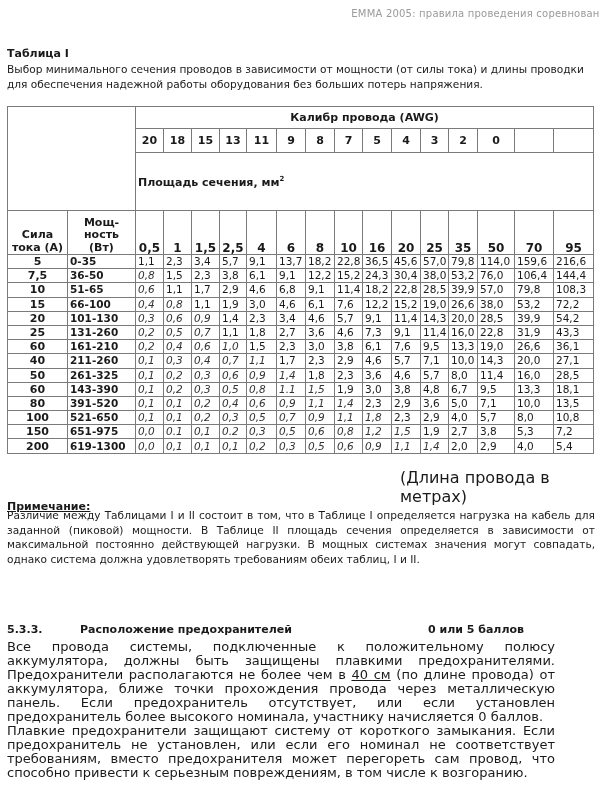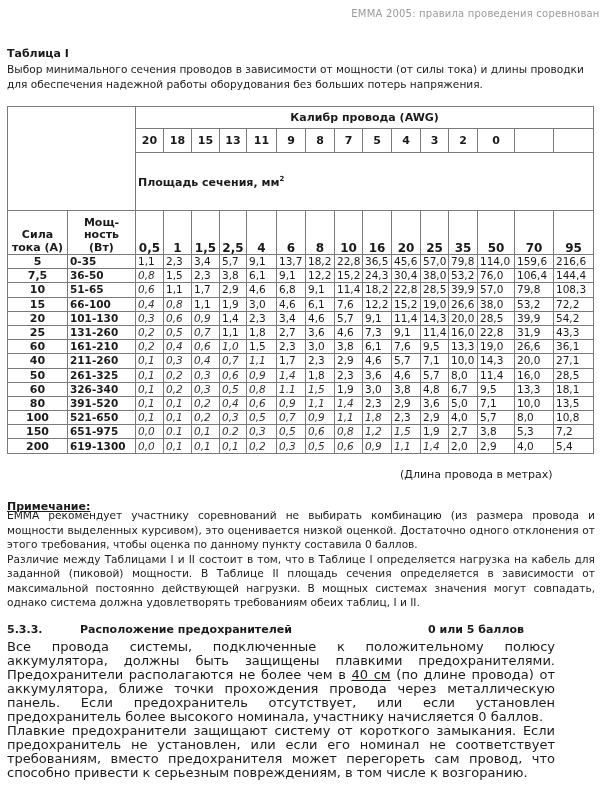--- a/index.html
+++ b/index.html
@@ -17,21 +17,21 @@
   .hdr-awg td { height:23px; text-align:center; font-size:11px; }
   .hdr-area td.cap { height:57px; text-align:left; font-size:11px; }
   .hdr-labels td { height:43px; vertical-align:bottom; text-align:center; font-size:11px; line-height:12.5px; }
   .hdr-labels td.num { font-size:12px; }
   tr.data td { height:13.2px; line-height:13px; }
   tr.data td.amp { text-align:center; font-weight:bold; font-size:11px; }
   tr.data td.pw { text-align:left;font-weight:bold; }
   tr.data td.v { text-align:left; }
   tr.data td.v.it { font-style:italic; color:#333; }
   sup { font-size:7px; }
-  .length-note { position:absolute; top:468px; left:400px; font-size:11px; }
+  .length-note { position:absolute; top:468px; left:400px; font-size:16px; }
   .note-head { position:absolute; top:494px; left:7px; font-size:11px; font-weight:bold; text-decoration:underline;margin-top:6px; }
   .note-body { position:absolute; top:508px; left:7px; width:588px; font-size:10.6px; line-height:14.5px; text-align:justify; }
   .note-body p { margin:0; }
   .sec-head { position:absolute; top:623px; left:7px; width:560px; font-size:11px; font-weight:bold; }
   .sec-head .num { position:absolute; left:0; }
   .sec-head .title { position:absolute; left:73px; }
   .sec-head .pts { position:absolute; left:421px; }
   .sec-body { position:absolute; top:640px; left:7px; width:548px; font-size:13px; line-height:14px; text-align:justify; }
   .sec-body p { margin:0; }
   .u { text-decoration:underline; }
@@ -274,21 +274,21 @@
         <td class="v">3,6</td>
         <td class="v">4,6</td>
         <td class="v">5,7</td>
         <td class="v">8,0</td>
         <td class="v">11,4</td>
         <td class="v">16,0</td>
         <td class="v">28,5</td>
       </tr>
       <tr class="data">
         <td class="amp">60</td>
-        <td class="pw">326-340</td>
+        <td class="pw">143-390</td>
         <td class="v it">0,1</td>
         <td class="v it">0,2</td>
         <td class="v it">0,3</td>
         <td class="v it">0,5</td>
         <td class="v it">0,8</td>
         <td class="v it">1.1</td>
         <td class="v it">1,5</td>
         <td class="v">1,9</td>
         <td class="v">3,0</td>
         <td class="v">3,8</td>
@@ -374,21 +374,20 @@
         <td class="v">4,0</td>
         <td class="v">5,4</td>
       </tr>
     </tbody>
 </table>
 
 <div class="length-note">(Длина провода в метрах)</div>
 
 <div class="note-head">Примечание:</div>
 <div class="note-body">
-  <p>EMMA рекомендует участнику соревнований не выбирать комбинацию (из размера провода и мощности выделенных курсивом), это оценивается низкой оценкой.    Достаточно одного отклонения от этого требования, чтобы оценка по данному пункту составила 0 баллов.</p>
   <p>Различие между Таблицами I и II состоит в том, что в Таблице I определяется нагрузка на кабель для заданной (пиковой) мощности. В Таблице II площадь сечения определяется в зависимости от максимальной постоянно действующей нагрузки. В мощных системах значения могут совпадать, однако система должна удовлетворять требованиям обеих таблиц, I и II.</p>
 </div>
 
 <div class="sec-head">
   <span class="num">5.3.3.</span>
   <span class="title">Расположение предохранителей</span>
   <span class="pts">0 или 5 баллов</span>
 </div>
 <div class="sec-body">
   <p><span>Все провода системы, подключенные к положительному полюсу аккумулятора, должны быть защищены плавкими предохранителями. Предохранители располагаются не более чем в </span><span class="u">40 см</span><span> (по длине провода) от аккумулятора, ближе точки прохождения провода через металлическую панель. Если предохранитель отсутствует, или если установлен предохранитель более высокого номинала, участнику начисляется 0 баллов.</span></p>

